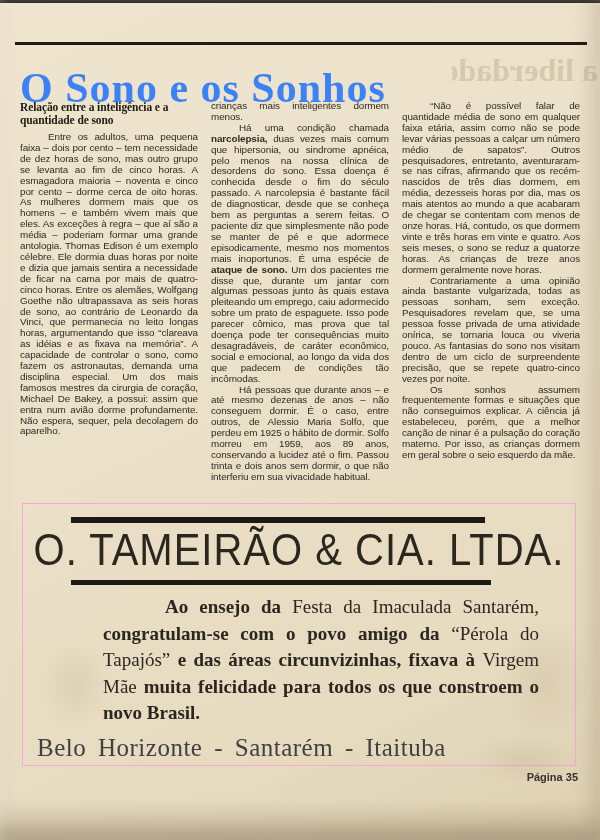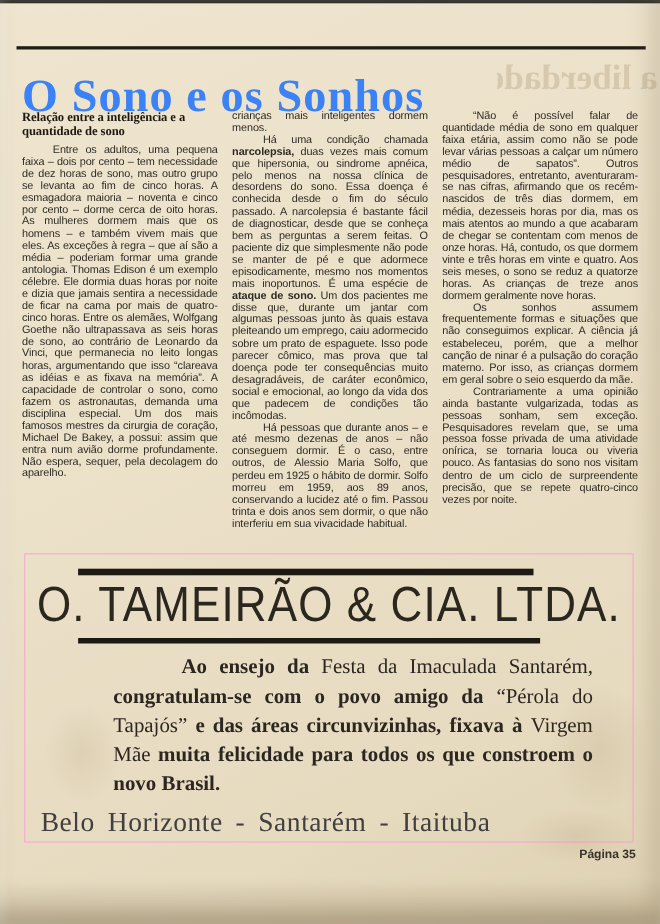--- a/index.html
+++ b/index.html
@@ -92,22 +92,22 @@
   <div class="col">
     <div>
         <p><span>crianças mais inteligentes dormem menos.</span></p>
         <p class="indent"><span>Há uma condição chamada </span><span class="bold">narcolepsia,</span><span> duas vezes mais comum que hipersonia, ou sindrome apnéica, pelo menos na nossa clínica de desordens do sono. Essa doença é conhecida desde o fim do século passado. A narcolepsia é bastante fácil de diagnosticar, desde que se conheça bem as perguntas a serem feitas. O paciente diz que simplesmente não pode se manter de pé e que adormece episodicamente, mesmo nos momentos mais inoportunos. É uma espécie de </span><span class="bold">ataque de sono.</span><span> Um dos pacientes me disse que, durante um jantar com algumas pessoas junto às quais estava pleiteando um emprego, caiu adormecido sobre um prato de espaguete. Isso pode parecer cômico, mas prova que tal doença pode ter consequências muito desagradáveis, de caráter econômico, social e emocional, ao longo da vida dos que padecem de condições tão incômodas.</span></p>
         <p class="indent"><span>Há pessoas que durante anos – e até mesmo dezenas de anos – não conseguem dormir. É o caso, entre outros, de Alessio Maria Solfo, que perdeu em 1925 o hábito de dormir. Solfo morreu em 1959, aos 89 anos, conservando a lucidez até o fim. Passou trinta e dois anos sem dormir, o que não interferiu em sua vivacidade habitual.</span></p>
       </div>
   </div>
   <div class="col">
     <div>
         <p class="indent"><span>“Não é possível falar de quantidade média de sono em qualquer faixa etária, assim como não se pode levar várias pessoas a calçar um número médio de sapatos”. Outros pesquisadores, entretanto, aventuraram-se nas cifras, afirmando que os recém-nascidos de três dias dormem, em média, dezesseis horas por dia, mas os mais atentos ao mundo a que acabaram de chegar se contentam com menos de onze horas. Há, contudo, os que dormem vinte e três horas em vinte e quatro. Aos seis meses, o sono se reduz a quatorze horas. As crianças de treze anos dormem geralmente nove horas.</span></p>
+        <p class="indent"><span>Contrariamente a uma opinião ainda bastante vulgarizada, todas as pessoas sonham, sem exceção. Pesquisadores revelam que, se uma pessoa fosse privada de uma atividade onírica, se tornaria louca ou viveria pouco. As fantasias do sono nos visitam dentro de um ciclo de surpreendente precisão, que se repete quatro-cinco vezes por noite.</span></p>
         <p class="indent"><span>Os sonhos assumem frequentemente formas e situações que não conseguimos explicar. A ciência já estabeleceu, porém, que a melhor canção de ninar é a pulsação do coração materno. Por isso, as crianças dormem em geral sobre o seio esquerdo da mãe.</span></p>
-        <p class="indent"><span>Contrariamente a uma opinião ainda bastante vulgarizada, todas as pessoas sonham, sem exceção. Pesquisadores revelam que, se uma pessoa fosse privada de uma atividade onírica, se tornaria louca ou viveria pouco. As fantasias do sono nos visitam dentro de um ciclo de surpreendente precisão, que se repete quatro-cinco vezes por noite.</span></p>
       </div>
   </div>
 </div>
 
 <div class="ad-box">
   <div class="ad-rule-top"></div>
   <h2 class="ad-headline">O. TAMEIRÃO &amp; CIA. LTDA.</h2>
   <div class="ad-rule-bottom"></div>
   <p class="ad-body"><span class="bold">Ao ensejo da </span><span>Festa da Imaculada Santarém, </span><span class="bold">congratulam-se com o povo amigo da </span><span>“Pérola do Tapajós” </span><span class="bold">e das áreas circunvizinhas, fixava à </span><span>Virgem Mãe </span><span class="bold">muita felicidade para todos os que constroem o novo Brasil.</span></p>
   <p class="ad-cities">Belo Horizonte - Santarém - Itaituba</p>

